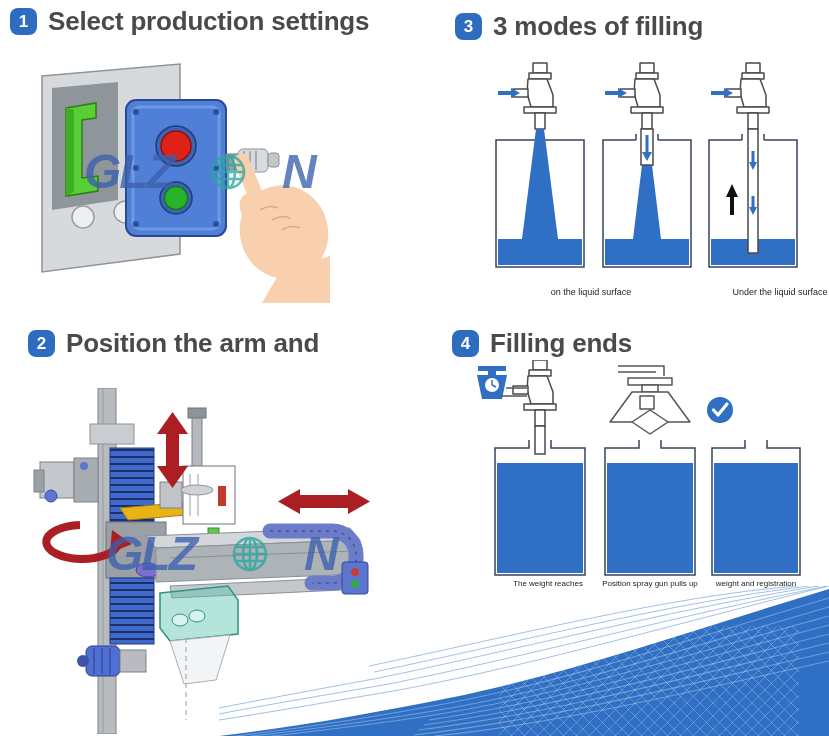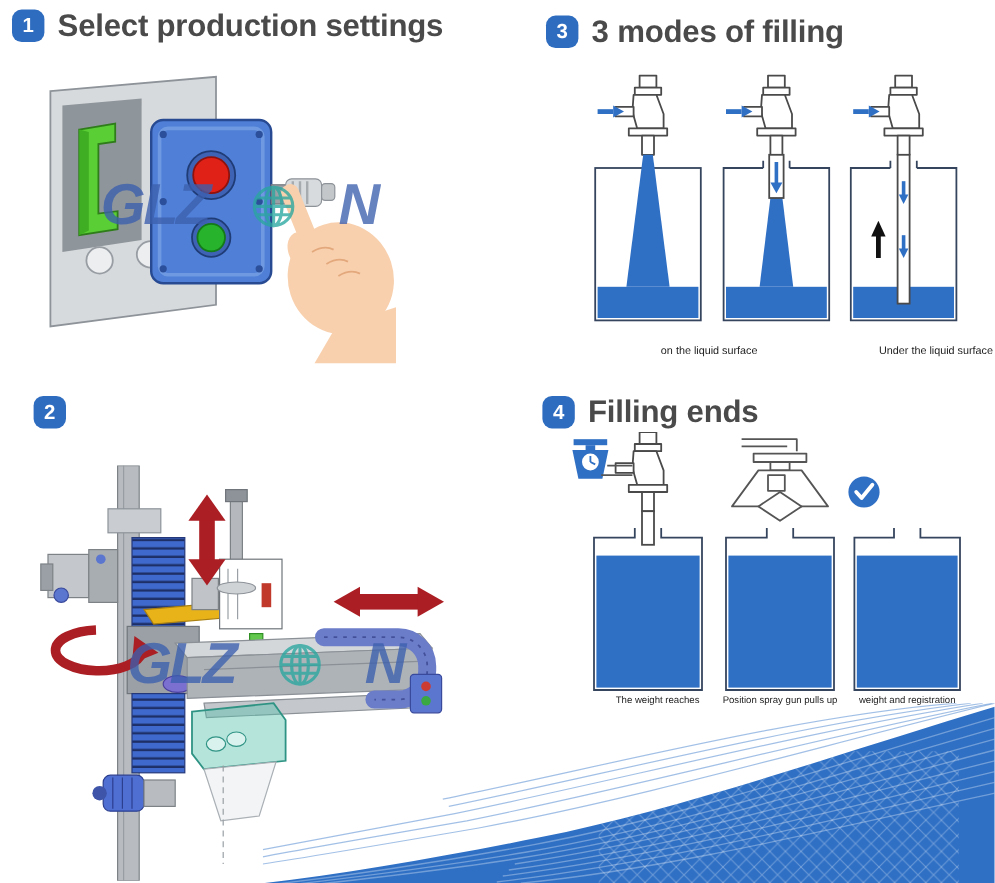--- a/index.html
+++ b/index.html
@@ -207,20 +207,21 @@
     </svg>
 
     <div class="caption" style="left:151px;top:287px;">on the liquid surface</div>
     <div class="caption" style="left:313px;top:287px;margin-left:27px;">Under the liquid surface</div>
   </div>
 
   <div class="section" style="left:0;top:320px;width:430px;height:416px;">
     <div class="step-header" style="left:28px;top:10px;">
       <span class="badge">2</span>
       <span class="step-title">
+        <div>Position the arm and</div>
       </span>
     </div>
 
     <svg style="position:absolute;left:20px;top:68px;" width="400" height="346" viewBox="0 0 400 346">
       <defs>
         <pattern id="bellowsP" width="44" height="7" patternUnits="userSpaceOnUse">
           <rect width="44" height="7" fill="#3f69cc"></rect>
           <line x1="0" y1="6" x2="44" y2="6" stroke="#1d2f66" stroke-width="2"></line>
         </pattern>
       </defs>

